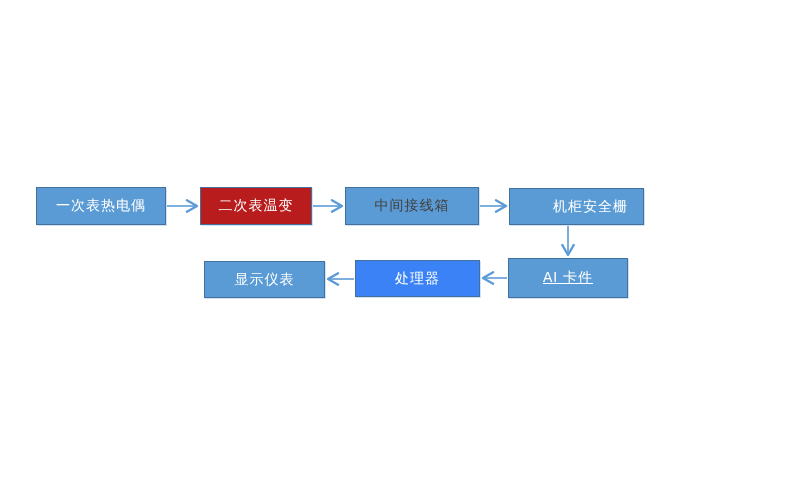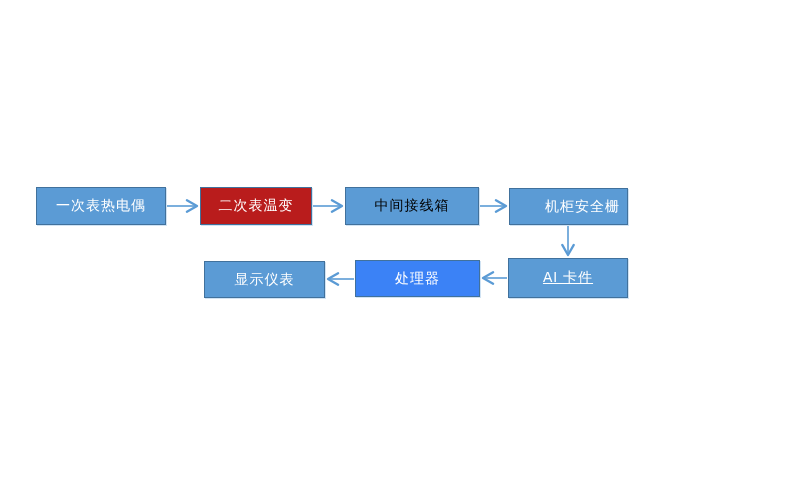--- a/index.html
+++ b/index.html
@@ -59,24 +59,24 @@
         <line x1="354" y1="279" x2="328" y2="279" stroke="#5b9bd5" stroke-width="1.6" marker-end="url(#arrow-open)"></line>
       </g>
   </svg>
   <div id="node-group">
       <div class="node" style="left: 36px; top: 187px; width: 130px; height: 38px; background: rgb(91, 155, 213); border: 1px solid rgb(65, 113, 156); color: rgb(255, 255, 255);">
         <span>一次表热电偶</span>
       </div>
       <div class="node" style="left: 200px; top: 187px; width: 112px; height: 38px; background: #b91c1c; border: 1px solid rgb(65, 113, 156); color: rgb(255, 255, 255);">
         <span>二次表温变</span>
       </div>
-      <div class="node" style="left: 345px; top: 187px; width: 134px; height: 38px; background: rgb(91, 155, 213); border: 1px solid rgb(65, 113, 156); color: #000000;">
+      <div class="node" style="left: 345px; top: 187px; width: 134px; height: 38px; background: rgb(91, 155, 213); border: 1px solid rgb(65, 113, 156); color: #404040;">
         <span>中间接线箱</span>
       </div>
-      <div class="node" style="left: 509px; top: 188px; width: 119px; height: 37px; background: rgb(91, 155, 213); border: 1px solid rgb(65, 113, 156); color: rgb(255, 255, 255); padding-left: 28px;">
+      <div class="node" style="left: 509px; top: 188px; width: 135px; height: 37px; background: rgb(91, 155, 213); border: 1px solid rgb(65, 113, 156); color: rgb(255, 255, 255); padding-left: 28px;">
         <span>机柜安全栅</span>
       </div>
       <div class="node" style="left: 508px; top: 258px; width: 120px; height: 40px; background: rgb(91, 155, 213); border: 1px solid rgb(65, 113, 156); color: rgb(255, 255, 255); text-decoration: underline;">
         <span>AI 卡件</span>
       </div>
       <div class="node" style="left: 355px; top: 260px; width: 125px; height: 37px; background: #3b82f6; border: 1px solid rgb(65, 113, 156); color: rgb(255, 255, 255);">
         <span>处理器</span>
       </div>
       <div class="node" style="left: 204px; top: 261px; width: 121px; height: 37px; background: rgb(91, 155, 213); border: 1px solid rgb(65, 113, 156); color: rgb(255, 255, 255);">
         <span>显示仪表</span>

